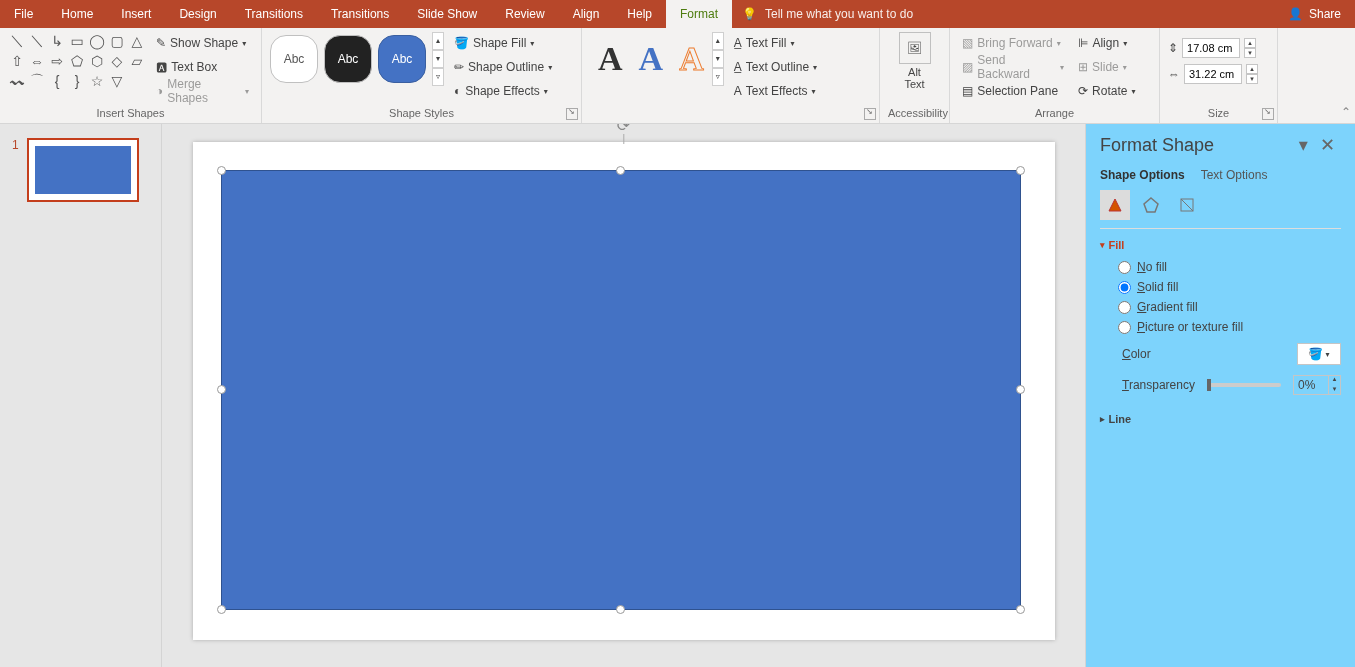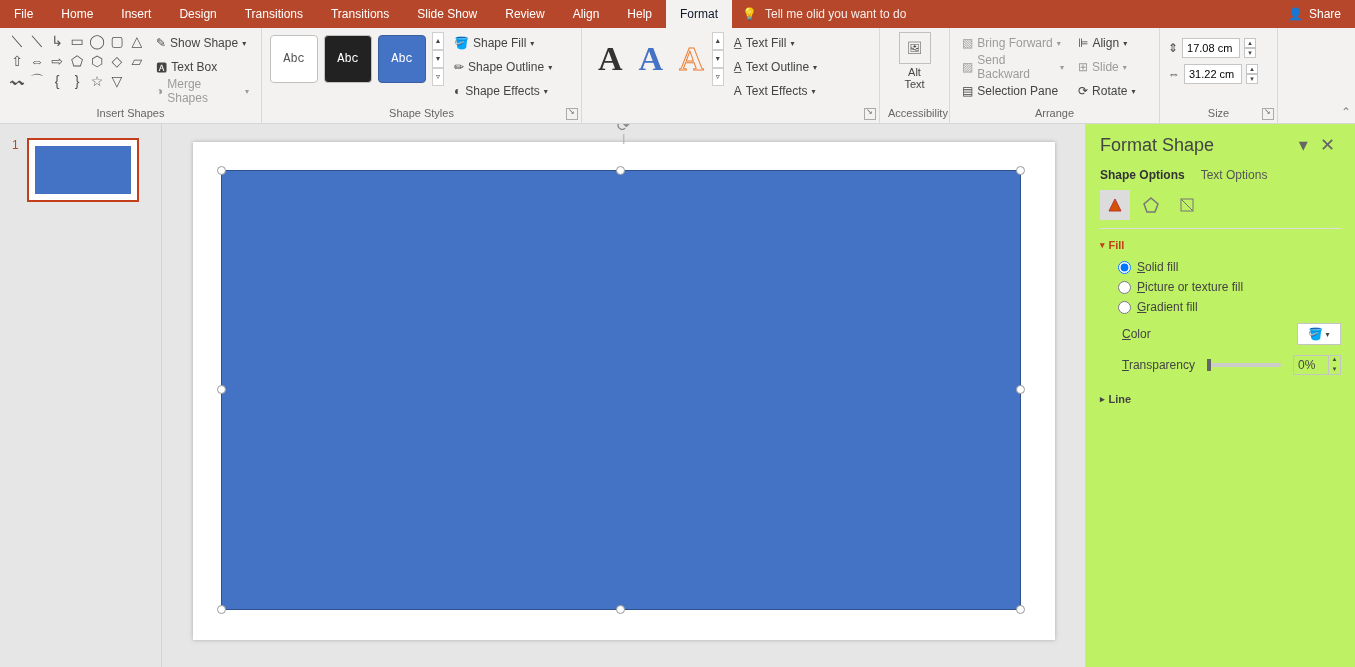--- a/index.html
+++ b/index.html
@@ -1,42 +1,42 @@
 <!DOCTYPE html>
 <html><head>
 <meta charset="utf-8">
 <style>
   * { box-sizing: border-box; margin: 0; padding: 0; font-family: "Segoe UI", Arial, sans-serif; }
   body { background: #e6e6e6; overflow: hidden; width: 1355px; height: 667px; font-size: 12px; color: #444; }
 
   
   .tabbar { background: #b7472a; height: 28px; display: flex; align-items: center; color: white; }
   .tabbar .tab { height: 28px; padding: 0 14px; display: flex; align-items: center; cursor: pointer; font-size: 12px; }
-  .tabbar .tab.active { background: #f3f2f1; color: #0f172a; }
+  .tabbar .tab.active { background: #f3f2f1; color: #4d7c0f; }
   .tabbar .tellme { display: flex; align-items: center; margin-left: 10px; opacity: 0.9; }
   .tabbar .tellme .bulb { margin-right: 8px; }
   .tabbar .spacer { flex: 1; }
   .share { display: flex; align-items: center; padding: 0 14px; }
 
   
   .ribbon { background: #f3f2f1; border-bottom: 1px solid #d6d6d6; display: flex; height: 96px; }
   .group { border-right: 1px solid #d9d9d9; padding: 4px 8px 2px 8px; display: flex; flex-direction: column; justify-content: space-between; position: relative; }
   .group-body { display: flex; align-items: flex-start; gap: 6px; height: 74px; }
   .group-label { text-align: center; font-size: 11px; color: #666; padding: 2px 0; }
   .dialog-launcher { position: absolute; right: 3px; bottom: 3px; width: 12px; height: 12px; border: 1px solid #aaa; cursor: pointer; }
   .dialog-launcher::after { content: "↘"; font-size: 8px; position: absolute; top: -2px; left: 1px; color: #666; }
 
   
   .shape-grid { display: grid; grid-template-columns: repeat(7, 18px); grid-auto-rows: 18px; gap: 2px; }
   .sg { width: 18px; height: 18px; display:flex; align-items:center; justify-content:center; color:#555; font-size:14px; cursor:pointer; }
 
   .vcol { display:flex; flex-direction:column; gap:2px; }
   .rbtn { display:flex; align-items:center; height:22px; padding:0 4px; gap:4px; cursor:pointer; }
 
-  .abc { width:48px; height:48px; border:1px solid #c0c0c0; border-radius:4px; display:flex; align-items:center; justify-content:center; font-size:12px; cursor:pointer;font-family:Liberation Mono, monospace; }
+  .abc { width:48px; height:48px; border:1px solid #c0c0c0; border-radius:16px; display:flex; align-items:center; justify-content:center; font-size:12px; cursor:pointer; }
   .abc.w { background:white; color:#555; }
   .abc.b { background:#222; color:white; }
   .abc.bl { background:#4472c4; color:white; border-color:#3a5fa0; }
 
   .spin { width:12px; display:flex; flex-direction:column; }
   .spinb { height:18px; border:1px solid #cfcfcf; background:#fff; font-size:8px; text-align:center; cursor:pointer; line-height:16px; }
 
   .wa { font-family: "Times New Roman", serif; font-size:34px; font-weight:bold; cursor:pointer; padding:0 8px; }
   .wa1 { color:#333; }
   .wa2 { color:#4472c4; }
@@ -56,21 +56,21 @@
   .thumb-inner { width:100%; height:100%; background:#4472c4; }
 
   .canvas-area { flex:1; background:#e6e6e6; display:flex; justify-content:center; padding:18px 0; position:relative; overflow:hidden; }
   .slide { width: 862px; height: 498px; background:white; box-shadow: 0 0 4px rgba(0,0,0,0.25); position:relative; }
   .shape-rect { position:absolute; left:28px; top:28px; width:800px; height:440px; background:#4472c4; border:1px solid #2f528f; }
   .handle { width:9px; height:9px; background:#fff; border:1px solid #999; border-radius:50%; position:absolute; }
   .rotation { position:absolute; left:50%; top:-26px; transform:translateX(-50%); color:#888; font-size:16px; }
   .rotation::after { content:""; position:absolute; left:50%; top:18px; width:1px; height:10px; background:#aaa; }
 
   
-  .pane { width: 270px; background:#bef264; border-left:1px solid #d4d4d4; padding:10px 14px; font-size:12px; }
+  .pane { width: 270px; background:#7dd3fc; border-left:1px solid #d4d4d4; padding:10px 14px; font-size:12px; }
   .pane-title { color:#444; font-size:18px; font-weight:400; display:flex; align-items:center; }
   .pane-title .sp { flex:1; }
   .pane-title .pc { cursor:pointer; color:#666; padding:0 6px; }
   .pane-tabs { display:flex; gap:16px; margin:12px 0 8px 0; font-size:12px; }
   .pane-tab { cursor:pointer; color:#555; }
   .pane-tab.active { font-weight:bold; color:#333; }
   .pane-icons { display:flex; gap:6px; border-bottom:1px solid #ddd; padding-bottom:8px; margin-bottom:10px; }
   .picon { width:30px; height:30px; display:flex; align-items:center; justify-content:center; cursor:pointer; }
   .picon.active { background:#dcdcdc; }
   .section-head { color:#c43e1c; font-weight:bold; font-size:11px; cursor:pointer; margin:6px 0; display:flex; align-items:center; gap:4px; }
@@ -101,21 +101,21 @@
   <div class="tab">Design</div>
   <div class="tab">Transitions</div>
   <div class="tab">Transitions</div>
   <div class="tab">Slide Show</div>
   <div class="tab">Review</div>
   <div class="tab">Align</div>
   <div class="tab">Help</div>
   <div class="tab active">Format</div>
   <div class="tellme">
     <span class="bulb ico">💡</span>
-    <span>Tell me olid you want to do</span>
+    <span>Tell me what you want to do</span>
   </div>
   <div class="spacer"></div>
   <div class="share">
     <span class="ico" style="margin-right:6px;">👤</span>
     <span>Share</span>
   </div>
 </div>
 
 <div class="ribbon">
 
@@ -365,30 +365,34 @@
           </svg>
       </div>
     </div>
 
     <div class="section-head">
       <span class="tr">▾</span>
       <span>Fill</span>
     </div>
 
     <div class="radio-row">
+      <input type="radio" name="fill" style="">
+      <label><u>N</u>o fill</label>
+    </div>
+    <div class="radio-row">
       <input type="radio" name="fill" checked="" style="">
       <label><u>S</u>olid fill</label>
+    </div>
+    <div class="radio-row">
+      <input type="radio" name="fill" style="">
+      <label><u>G</u>radient fill</label>
     </div>
     <div class="radio-row">
       <input type="radio" name="fill" style="">
       <label><u>P</u>icture or texture fill</label>
-    </div>
-    <div class="radio-row">
-      <input type="radio" name="fill" style="">
-      <label><u>G</u>radient fill</label>
     </div>
 
     <div class="prop-row">
       <span><u>C</u>olor</span>
       <div class="color-drop">
         <span style="color:#4472c4;">🪣</span>
         <span style="font-size:8px;">▾</span>
       </div>
     </div>
 

